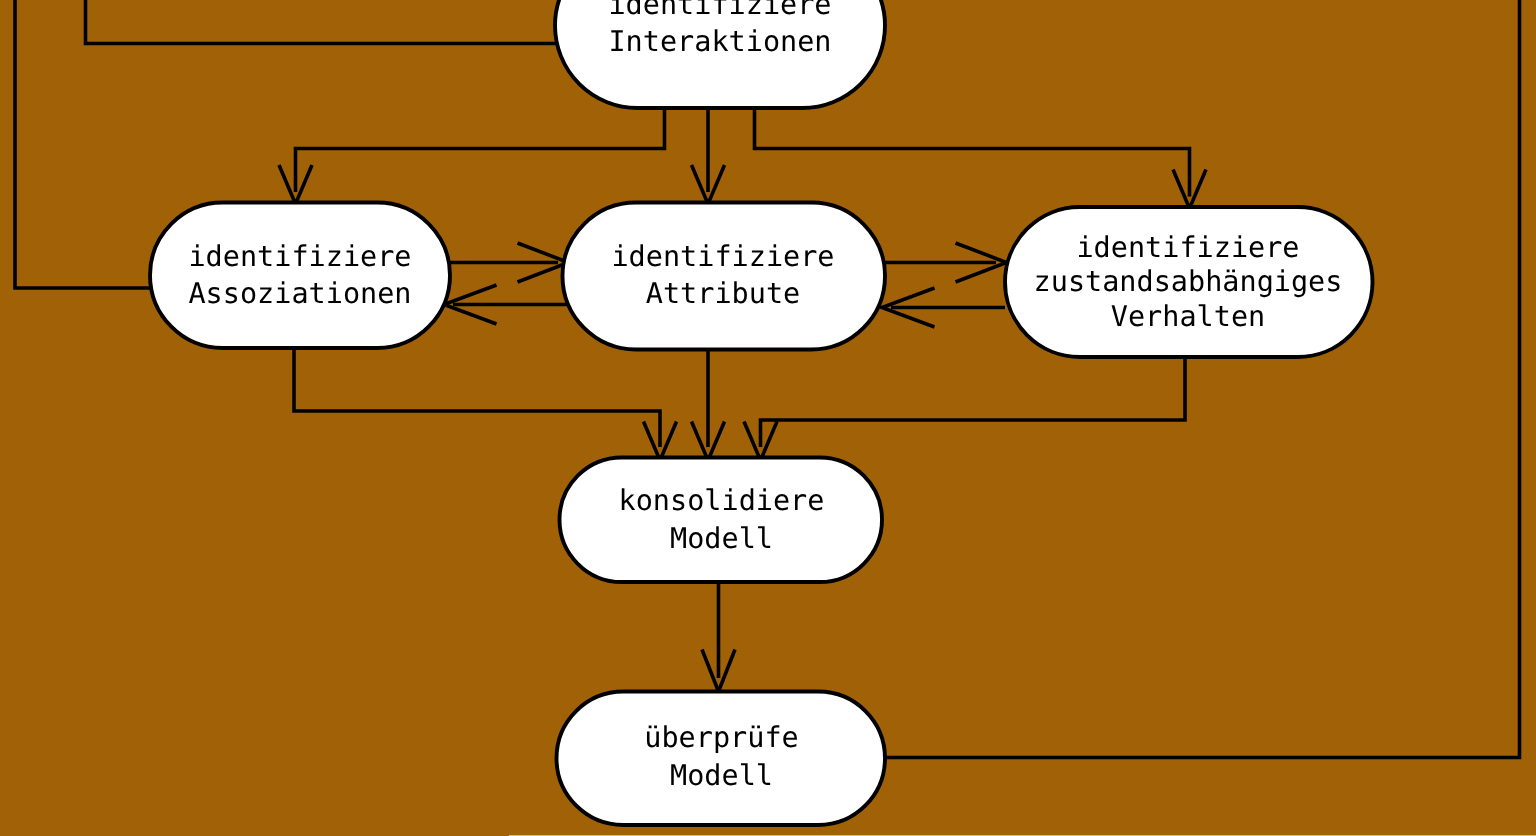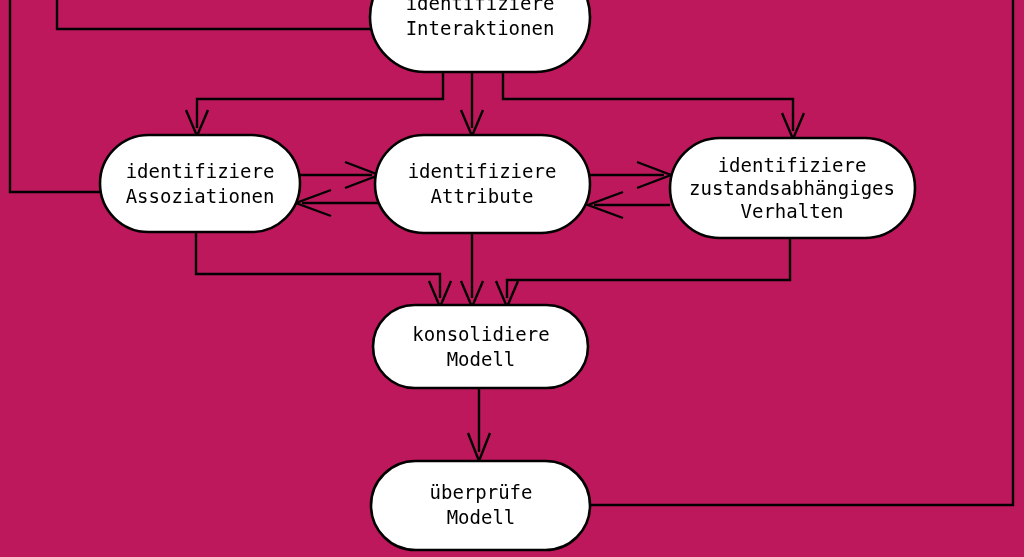--- a/index.html
+++ b/index.html
@@ -8,21 +8,21 @@
     padding: 0;
     background: #ffffff;
   }
   body {
     font-family: "DejaVu Sans Mono", monospace;
   }
   #canvas {
     position: relative;
     width: 1024px;
     height: 557px;
-    background: #be185d;
+    background: #a16207;
     overflow: hidden;
   }
   #diagram-svg {
     position: absolute;
     left: 0;
     top: 0;
     width: 1024px;
     height: 557px;
   }
   .node-rect {

